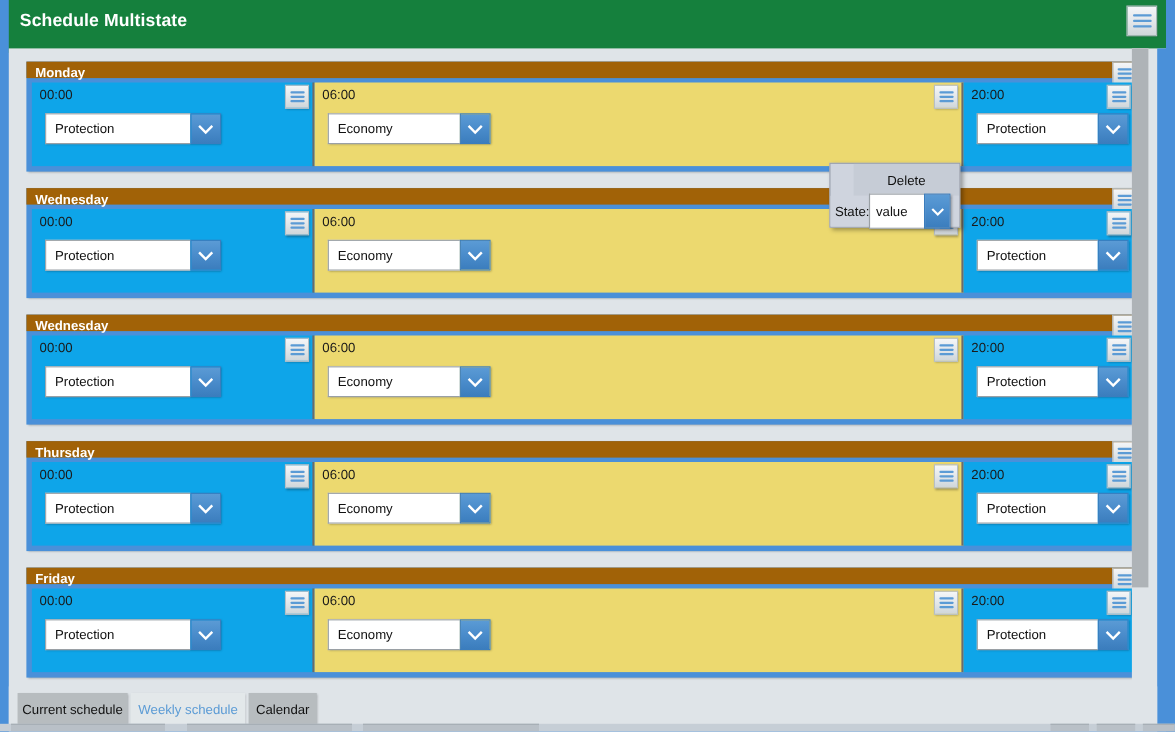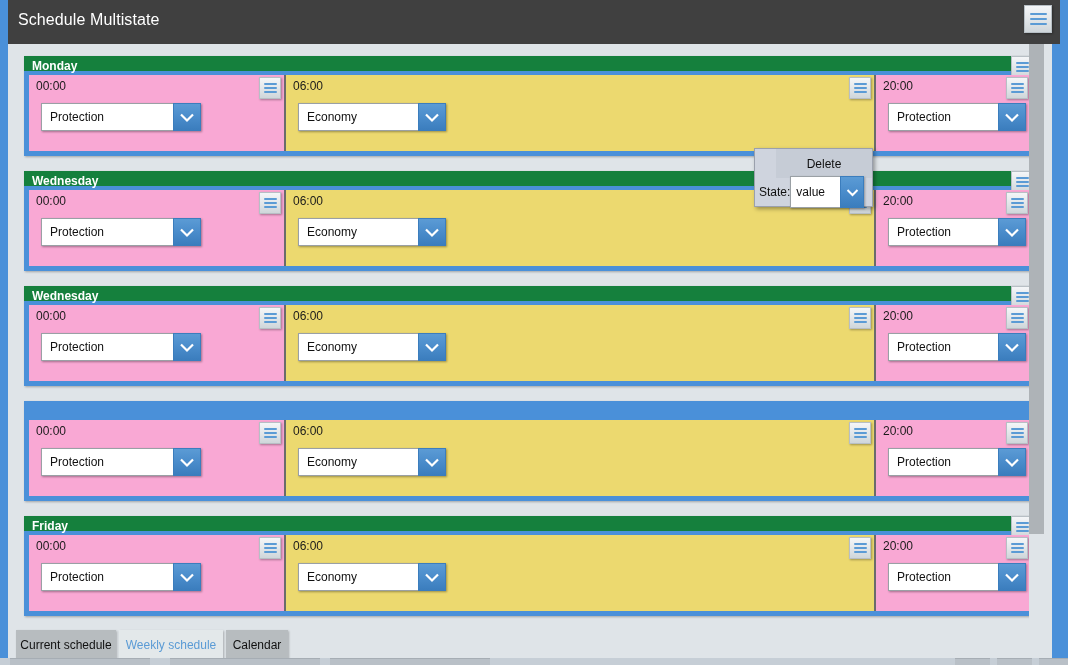--- a/index.html
+++ b/index.html
@@ -12,21 +12,22 @@
 
   #app {
     position: relative;
     width: 1068px; height: 665px;
     background: #4a90d9;
   }
 
   
   .titlebar {
     position: absolute; left: 8px; top: 0; width: 1052px; height: 48px;
-    background: #404040;
+    background: #15803d;
+    font-weight: bold;
   }
   .titlebar .title {
     position: absolute; left: 10px; top: 11px;
     color: #ffffff; font-size: 16px; letter-spacing: .1px;
   }
   .hamburger {
     position: absolute;
     background: linear-gradient(to bottom, #f4f6f8 0%, #e3e7ea 50%, #cfd6da 100%);
     border: 1px solid #b7bfc5;
     box-shadow: 1px 1px 2px rgba(0,0,0,.32);
@@ -67,38 +68,38 @@
     background: #aeb3b7;
   }
 
   
   .day {
     position: relative; width: 1012px; height: 100px; margin-bottom: 15px;
     background: #4a90d9;
     box-shadow: 1px 1px 2px rgba(0,0,0,.28);
   }
   .day-header {
-    position: relative; height: 15px; background: #15803d;
+    position: relative; height: 15px; background: #a16207;
   }
   .day-header .dname {
     position: absolute; left: 8px; top: 3px;
     color: #ffffff; font-size: 12px; font-weight: bold;
   }
   .day-header .hamburger.sm { position: absolute; right: 3px; top: 0px; }
 
   .segments {
     position: absolute; left: 5px; right: 5px; top: 19px; height: 76px;
     display: flex;
   }
   .seg {
     position: relative; height: 76px; overflow: visible;
     border-right: 2px solid #6b6b6b;
   }
   .seg:last-child { border-right: none; }
-  .seg.gray   { background: #f9a8d4; }
+  .seg.gray   { background: #0ea5e9; }
   .seg.yellow { background: #ecd96f; }
 
   .seg .time {
     position: absolute; left: 7px; top: 4px;
     font-size: 12px; color: #1a1a1a;
   }
   .seg .hamburger.sm { position: absolute; right: 3px; top: 2px; }
 
   .combo {
     position: absolute; left: 12px; top: 28px;
@@ -358,20 +359,28 @@
                   <div class="arrow">
                     <svg width="16" height="11" viewBox="0 0 16 11">
                       <path d="M2 2.5 L8 8.5 L14 2.5" fill="none" stroke="#ffffff" stroke-width="2.2"></path>
                     </svg>
                   </div>
                 </div>
               </div>
             </div>
           </div>
           <div class="day">
+            <div class="day-header">
+              <div class="dname">Thursday</div>
+              <div class="hamburger sm">
+                <i></i>
+                <i></i>
+                <i></i>
+              </div>
+            </div>
             <div class="segments">
               <div class="seg gray" style="width: 257px;">
                 <div class="time">00:00</div>
                 <div class="hamburger sm">
                   <i></i>
                   <i></i>
                   <i></i>
                 </div>
                 <div class="combo">
                   <div class="field" style="width: 132px;">Protection</div>

